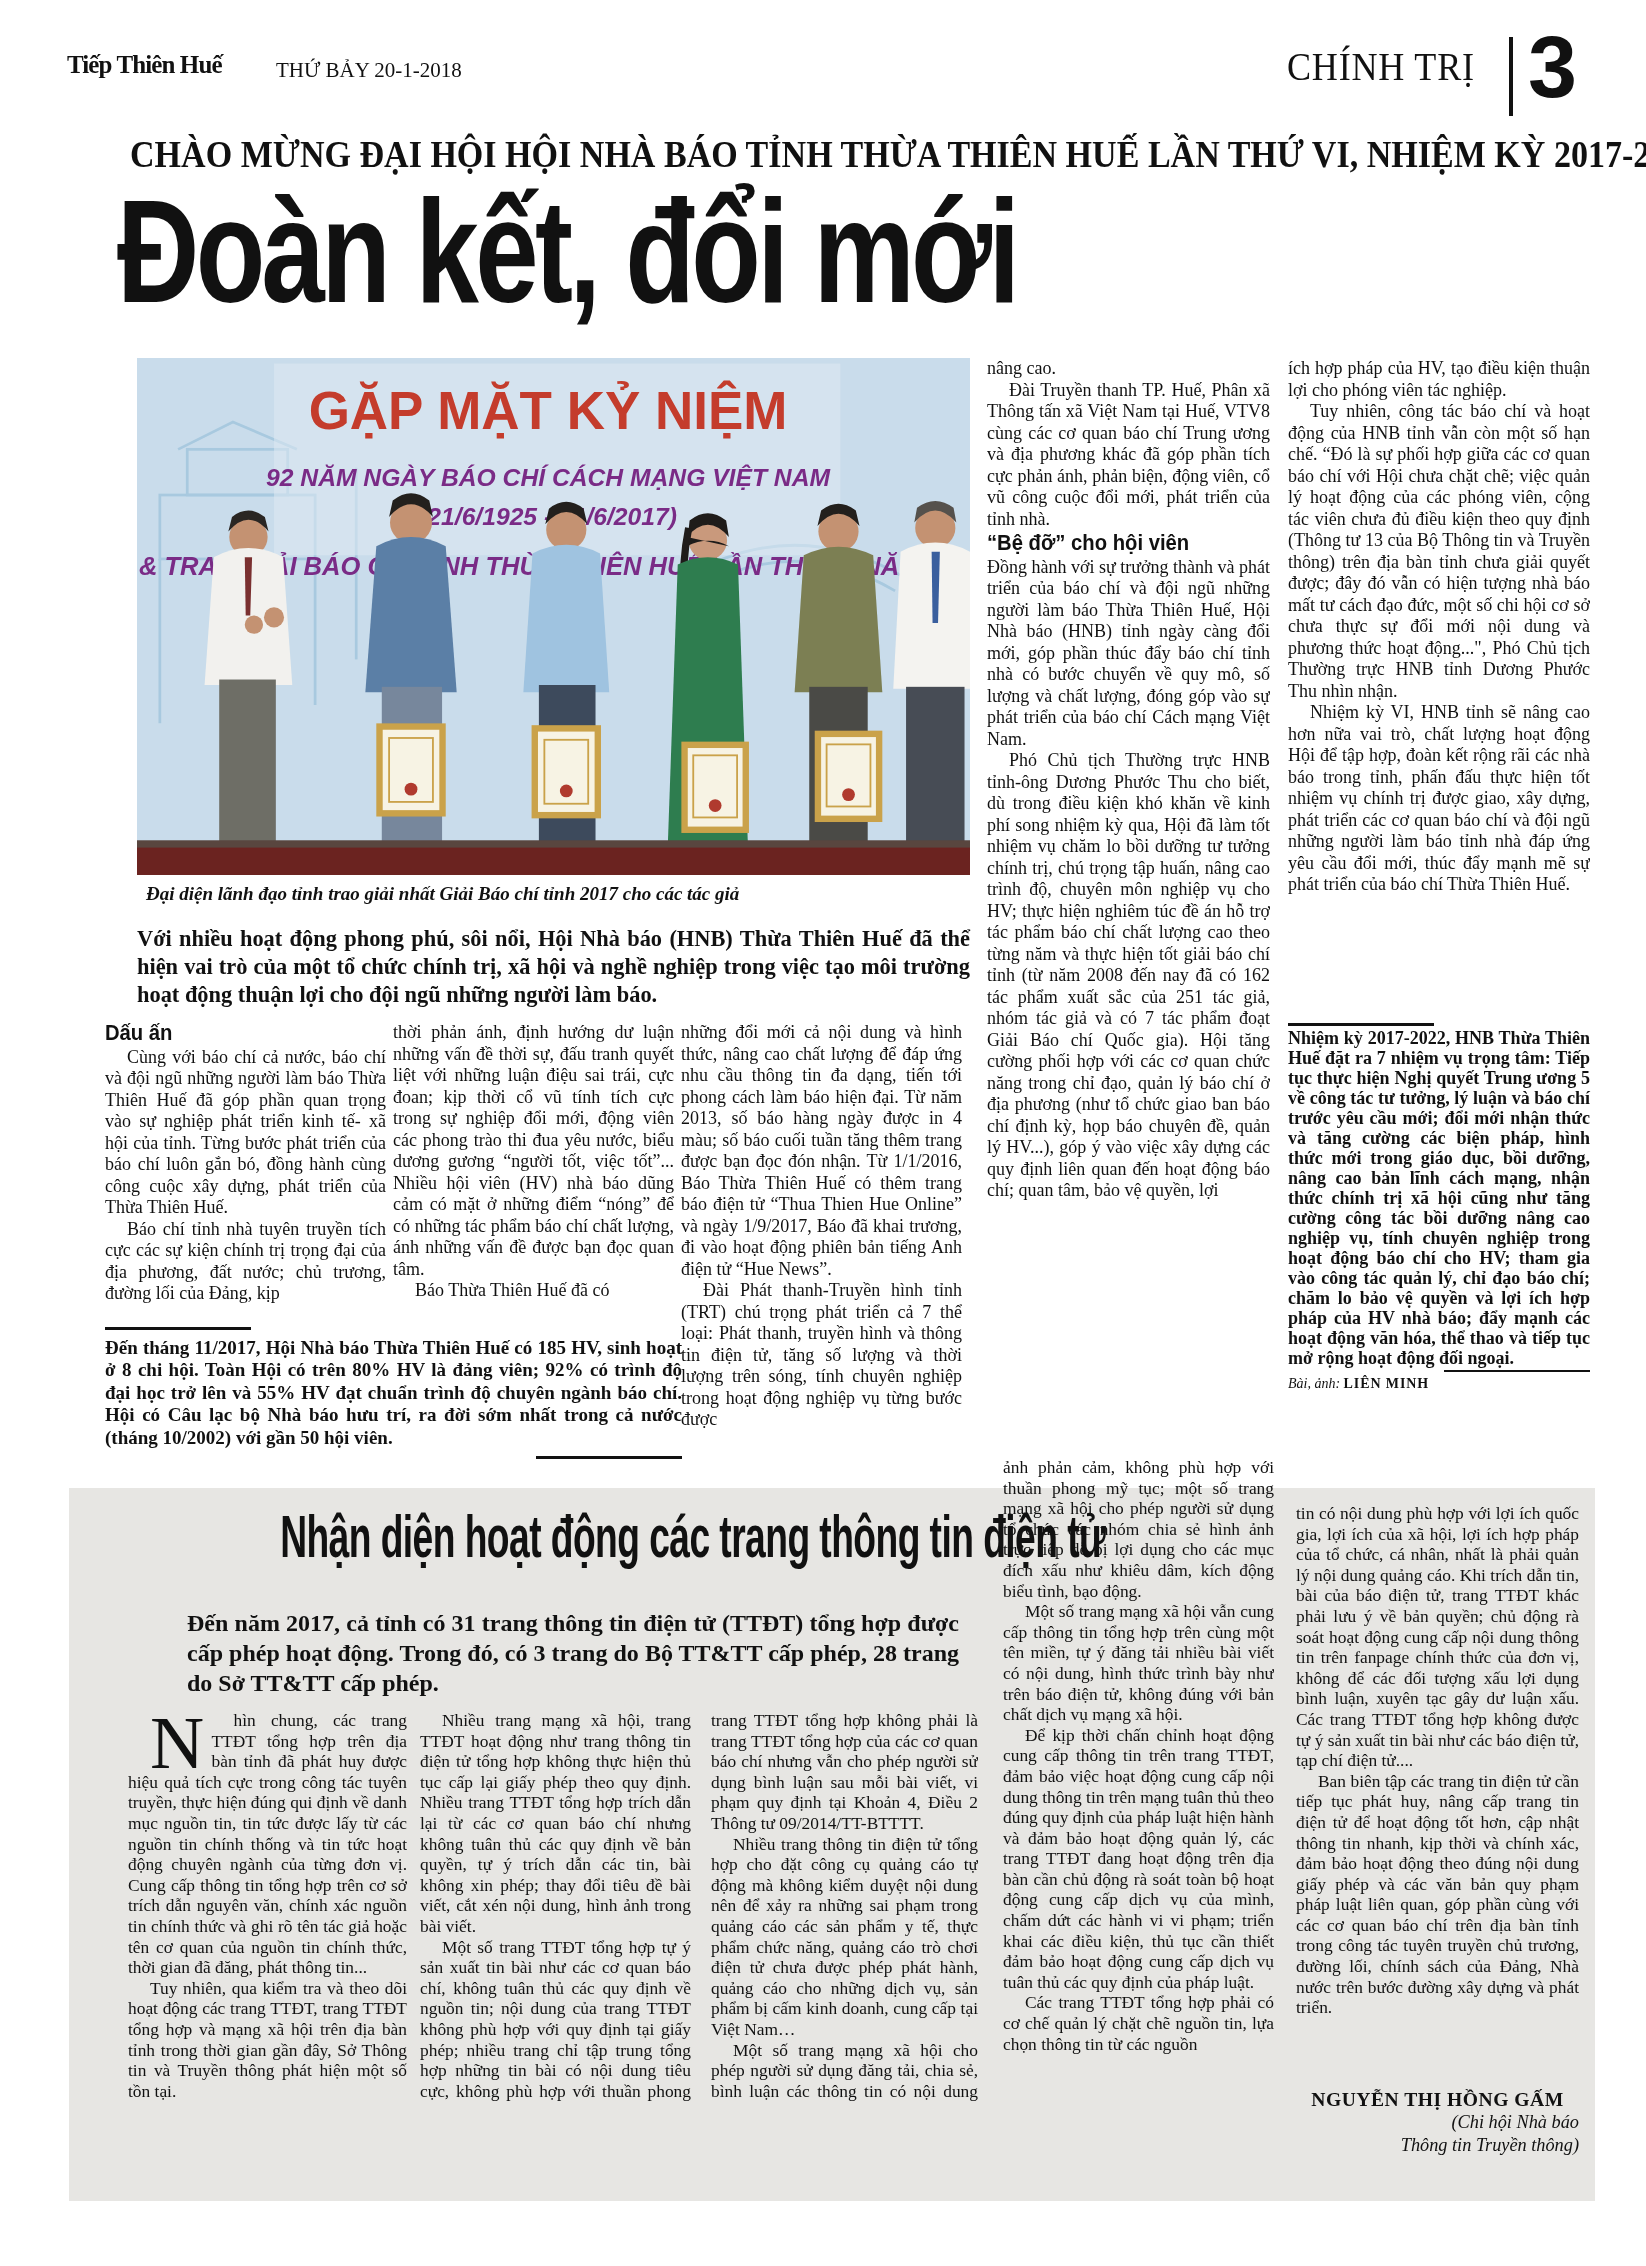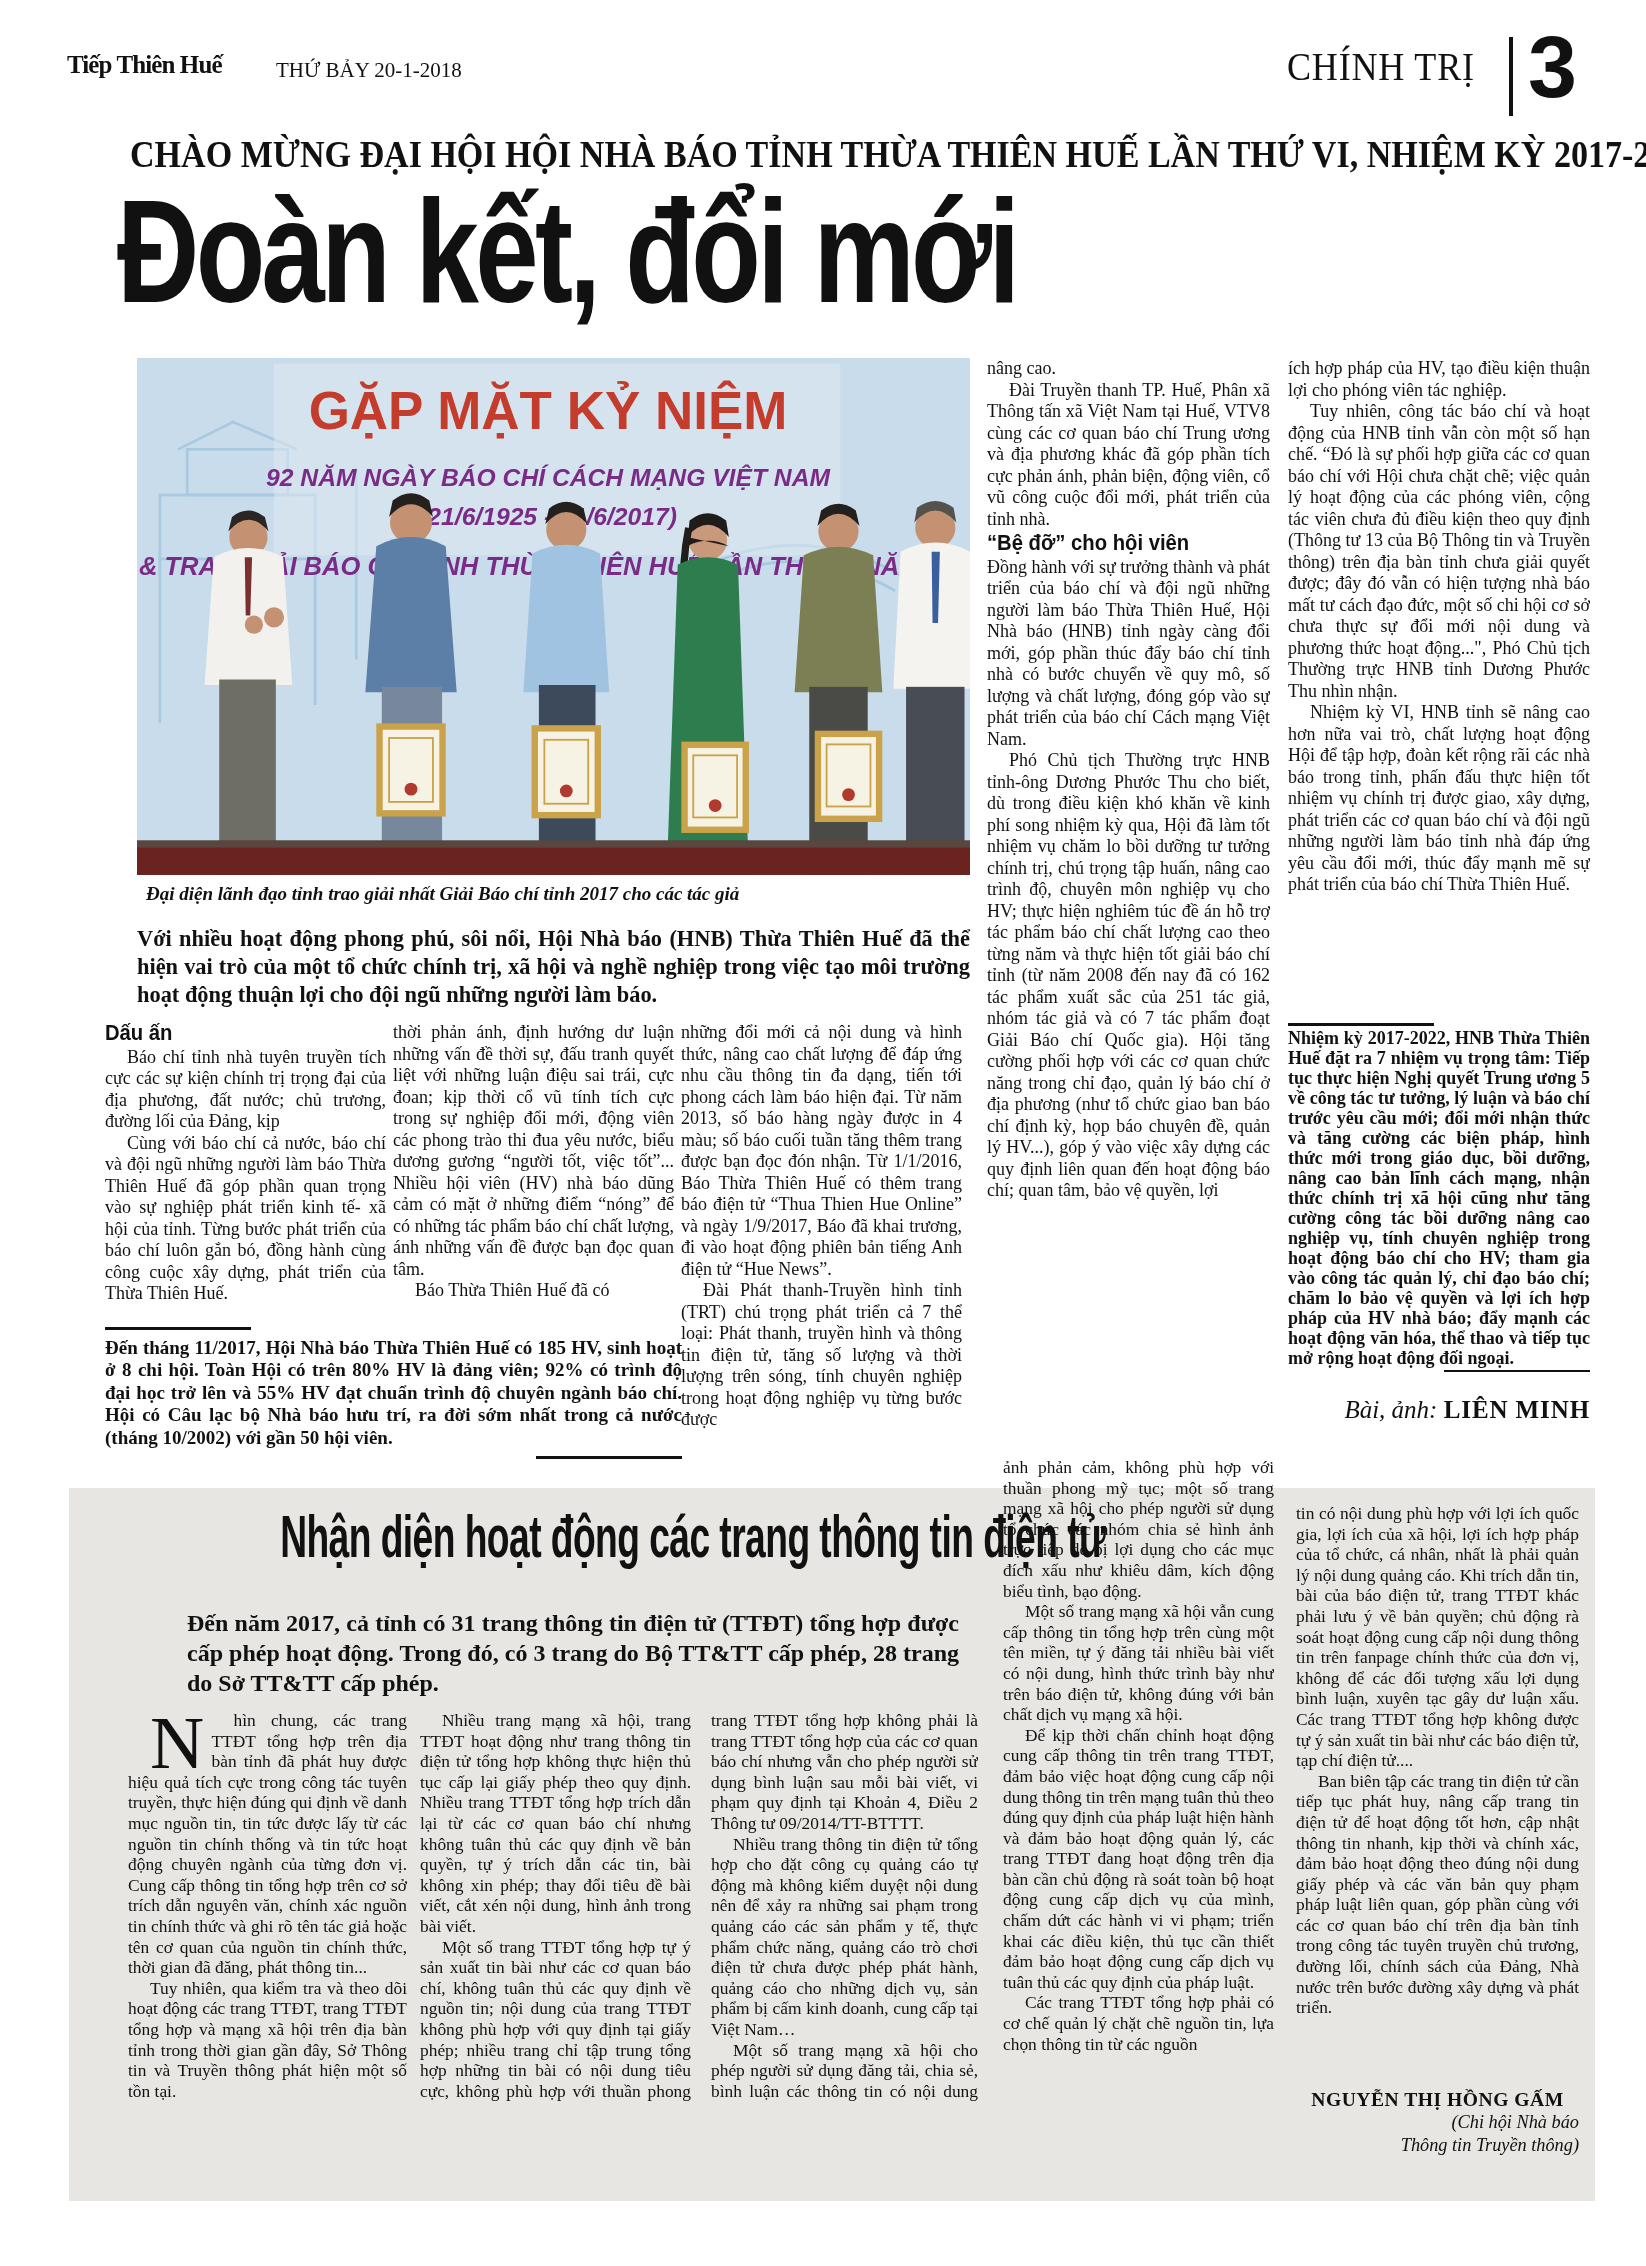--- a/index.html
+++ b/index.html
@@ -39,21 +39,21 @@
   #a1c4{left:987px;top:358px;width:283px;height:1120px;}
   #a1c5{left:1288px;top:358px;width:302px;height:662px;}
   
   #a1stat{left:105px;top:1327px;width:577px;}
   #a1stat .txt{font-weight:bold;font-size:19px;line-height:22.4px;text-align:justify;margin:7.3px 0;}
   .rule{height:2.7px;background:#111;width:146px;}
   .rule.right{margin-left:auto;}
   
   #a1note{left:1288px;top:1023px;width:302px;}
   #a1note .txt{font-weight:bold;font-size:18px;line-height:20px;text-align:justify;margin:2px 0;}
-  #a1byline{margin-top:24px;text-align:right;font-size:25px;}
+  #a1byline{margin-top:4px;text-align:left;font-size:14px;}
   #a1byline .lbl{font-style:italic;}
   #a1byline .nm{font-weight:bold;letter-spacing:0.9px;}
   
   #graybox{left:69px;top:1488px;width:1526px;height:713px;background:#e7e6e3;}
   #a2head{left:123px;top:1502px;width:827px;text-align:center;font-family:"Liberation Sans",sans-serif;
           font-weight:900;font-size:60px;white-space:nowrap;transform:scaleX(.62);
           transform-origin:center;letter-spacing:-0.9px;}
   #a2deck{left:187px;top:1608px;width:772px;font-size:24px;line-height:30px;font-weight:bold;
           text-align:justify;}
   #a2c1{left:128px;top:1710px;width:279px;height:391px;}
@@ -169,22 +169,22 @@
     <rect x="0" y="534" width="912" height="32" fill="#6b2320"></rect>
     <rect x="0" y="528" width="912" height="8" fill="#59463f"></rect>
   </svg>
 
   <div class="abs" id="caption">Đại diện lãnh đạo tỉnh trao giải nhất Giải Báo chí tỉnh 2017 cho các tác giả</div>
   <div class="abs" id="lead">Với nhiều hoạt động phong phú, sôi nổi, Hội Nhà báo (HNB) Thừa Thiên Huế đã thể hiện vai trò của một tổ chức chính trị, xã hội và nghề nghiệp trong việc tạo môi trường hoạt động thuận lợi cho đội ngũ những người làm báo.</div>
 
   <div class="abs col a1" id="a1c1">
     <div class="subhead">Dấu ấn</div>
     <div>
+        <p>Cùng với báo chí cả nước, báo chí và đội ngũ những người làm báo Thừa Thiên Huế đã góp phần quan trọng vào sự nghiệp phát triển kinh tế- xã hội của tỉnh. Từng bước phát triển của báo chí luôn gắn bó, đồng hành cùng công cuộc xây dựng, phát triển của Thừa Thiên Huế.</p>
         <p>Báo chí tỉnh nhà tuyên truyền tích cực các sự kiện chính trị trọng đại của địa phương, đất nước; chủ trương, đường lối của Đảng, kịp</p>
-        <p>Cùng với báo chí cả nước, báo chí và đội ngũ những người làm báo Thừa Thiên Huế đã góp phần quan trọng vào sự nghiệp phát triển kinh tế- xã hội của tỉnh. Từng bước phát triển của báo chí luôn gắn bó, đồng hành cùng công cuộc xây dựng, phát triển của Thừa Thiên Huế.</p>
       </div>
   </div>
   <div class="abs col a1 nfi" id="a1c2">
     <div>
         <p>thời  phản ánh, định hướng dư luận những vấn đề thời sự, đấu tranh quyết liệt với những luận điệu sai trái, cực đoan; kịp thời cổ vũ tính tích cực trong sự nghiệp đổi mới, động viên các phong trào thi đua yêu nước, biểu dương gương “người tốt, việc tốt”... Nhiều hội viên (HV) nhà báo dũng cảm có mặt ở những điểm “nóng” để có những tác phẩm báo chí chất lượng, ánh những vấn đề được bạn đọc quan tâm.</p>
         <p>Báo Thừa Thiên Huế đã có</p>
       </div>
   </div>
   <div class="abs" id="a1stat">
     <div class="rule"></div>

